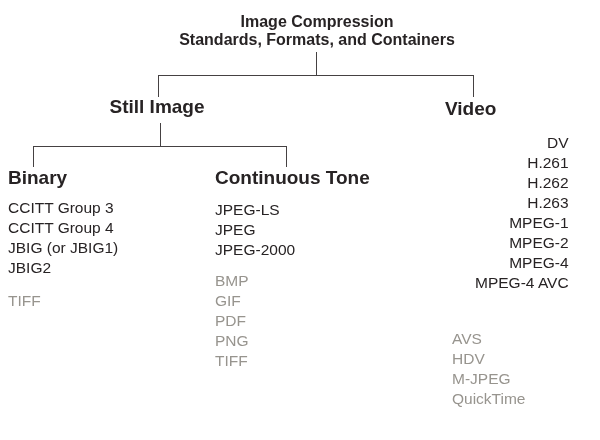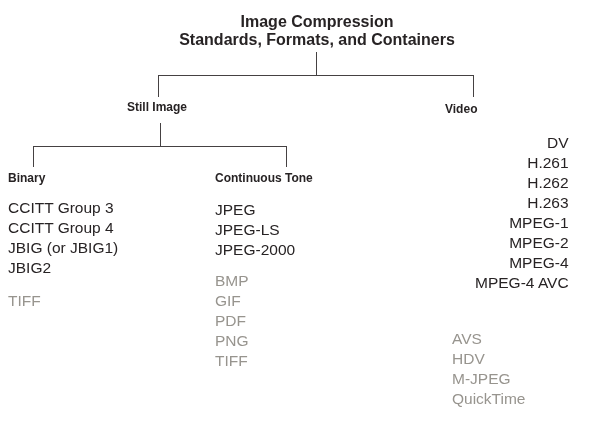--- a/index.html
+++ b/index.html
@@ -20,21 +20,21 @@
     left: 167px; top: 13px; width: 300px;
     text-align: center;
     font-weight: bold;
     font-size: 16px;
     line-height: 17.5px;
     white-space: nowrap;
   }
   .heading {
     position: absolute;
     font-weight: bold;
-    font-size: 12px;
+    font-size: 19px;
     line-height: 20px;
     white-space: nowrap;
   }
   .centered { text-align: center; }
   .list {
     position: absolute;
     font-size: 15.5px;
     line-height: 20px;
     white-space: nowrap;
   }
@@ -70,22 +70,22 @@
       <div>CCITT Group 3</div>
       <div>CCITT Group 4</div>
       <div>JBIG (or JBIG1)</div>
       <div>JBIG2</div>
     </div>
   <div class="list muted" style="left:8px; top:291px;">
       <div>TIFF</div>
     </div>
 
   <div class="list" style="left:215px; top:200px;">
+      <div>JPEG-LS</div>
       <div>JPEG</div>
-      <div>JPEG-LS</div>
       <div>JPEG-2000</div>
     </div>
   <div class="list muted" style="left:215px; top:271px;">
       <div>BMP</div>
       <div>GIF</div>
       <div>PDF</div>
       <div>PNG</div>
       <div>TIFF</div>
     </div>
 

